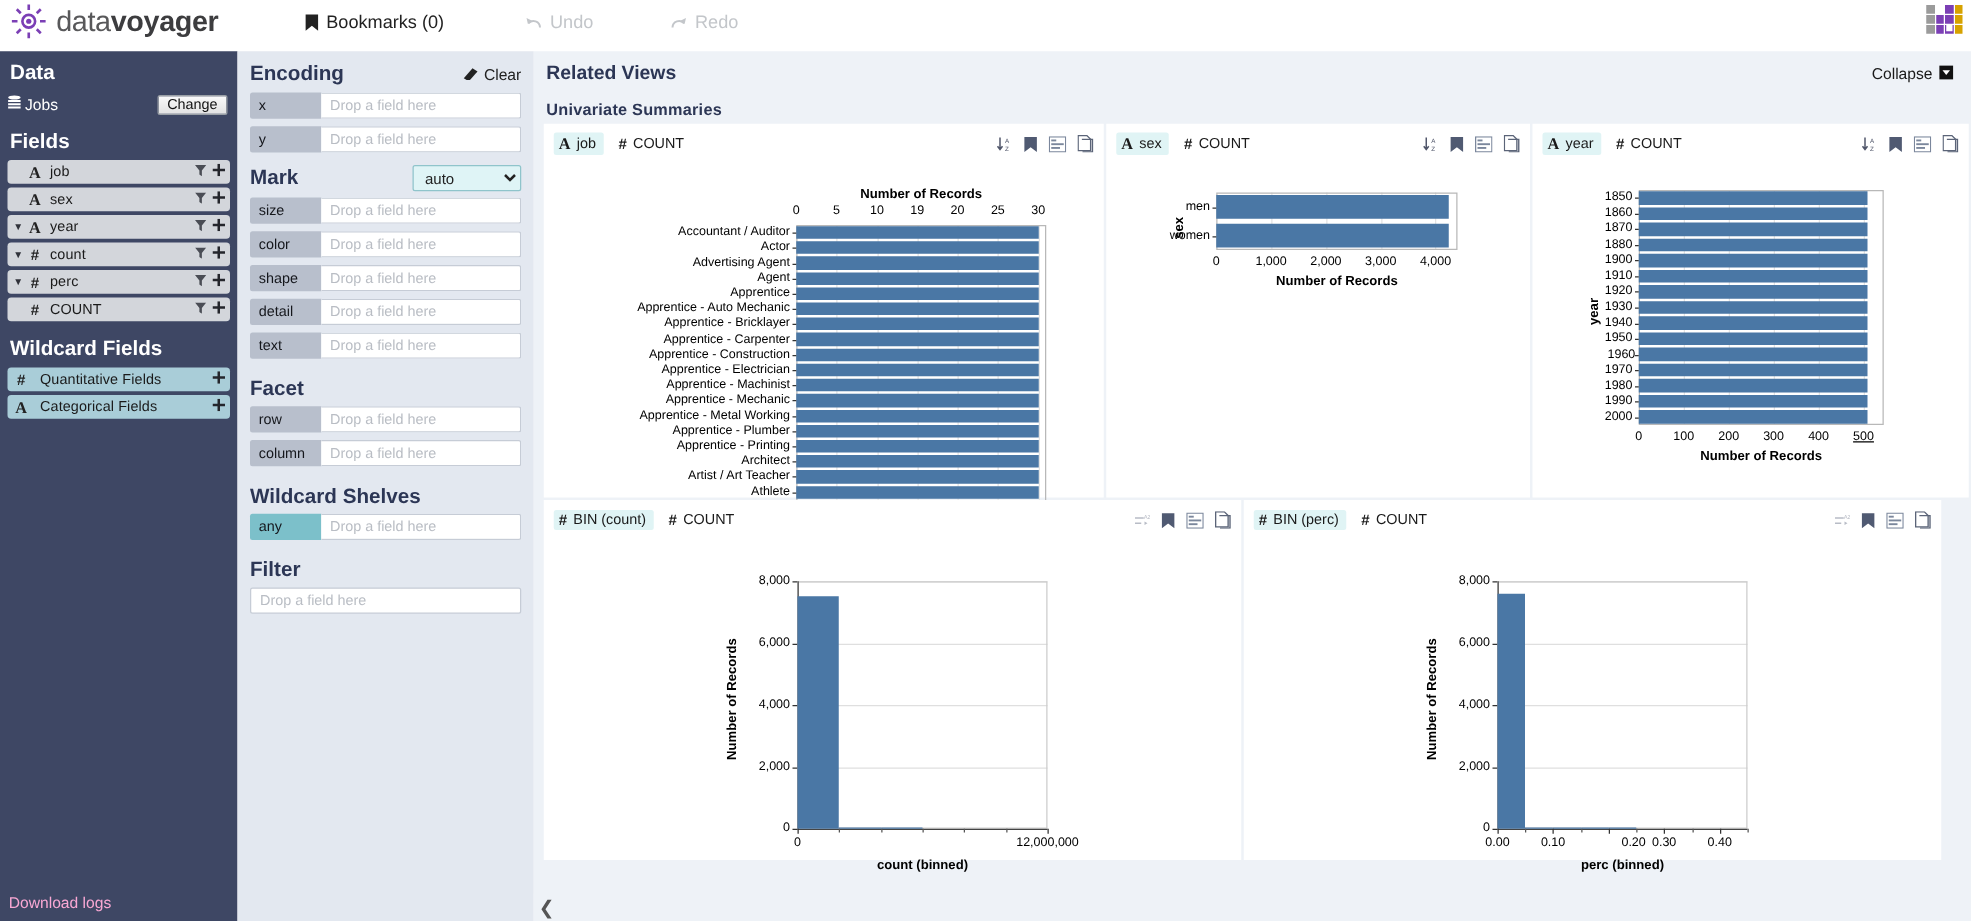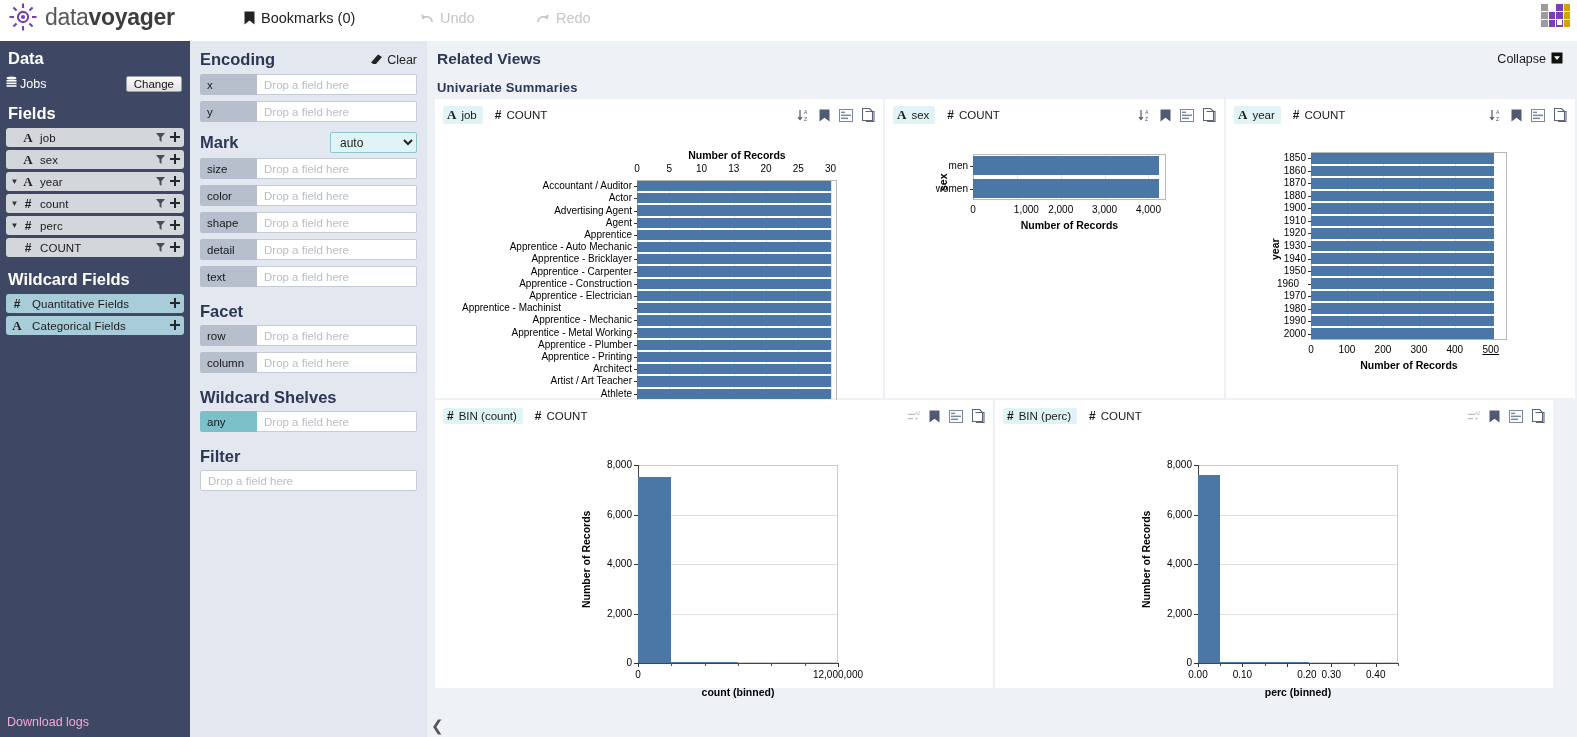--- a/index.html
+++ b/index.html
@@ -441,21 +441,21 @@
           </div>
         </div>
         <div class="plot" style="width: 448px; height: 268px;">
           <div class="axis-title" style="left: 202px; top: 25px; width: 200px; text-align: center;">Number of Records</div>
           <div class="tick" style="left: 182px; top: 39px; width: 40px; text-align: center;">0</div>
           <div class="gline" style="left: 234.258px; top: 56px; width: 1px; height: 232px; background: rgb(227, 227, 227);"></div>
           <div class="tick" style="left: 214.258px; top: 39px; width: 40px; text-align: center;">5</div>
           <div class="gline" style="left: 266.516px; top: 56px; width: 1px; height: 232px; background: rgb(227, 227, 227);"></div>
           <div class="tick" style="left: 246.516px; top: 39px; width: 40px; text-align: center;">10</div>
           <div class="gline" style="left: 298.774px; top: 56px; width: 1px; height: 232px; background: rgb(227, 227, 227);"></div>
-          <div class="tick" style="left: 278.774px; top: 39px; width: 40px; text-align: center;">13</div>
+          <div class="tick" style="left: 278.774px; top: 39px; width: 40px; text-align: center;">19</div>
           <div class="gline" style="left: 331.032px; top: 56px; width: 1px; height: 232px; background: rgb(227, 227, 227);"></div>
           <div class="tick" style="left: 311.032px; top: 39px; width: 40px; text-align: center;">20</div>
           <div class="gline" style="left: 363.29px; top: 56px; width: 1px; height: 232px; background: rgb(227, 227, 227);"></div>
           <div class="tick" style="left: 343.29px; top: 39px; width: 40px; text-align: center;">25</div>
           <div class="gline" style="left: 395.548px; top: 56px; width: 1px; height: 232px; background: rgb(227, 227, 227);"></div>
           <div class="tick" style="left: 375.548px; top: 39px; width: 40px; text-align: center;">30</div>
           <div class="frame" style="left: 202px; top: 56px; width: 200px; height: 232px;"></div>
           <div class="bar" style="left: 202px; top: 57px; width: 193.548px; height: 10.2105px;"></div>
           <div class="tick" style="left: 27px; top: 56.1053px; width: 170px; text-align: right;">Accountant / Auditor</div>
           <div class="axline" style="left: 199px; top: 62.1053px; width: 3px; height: 1px; background: rgb(51, 51, 51);"></div>
@@ -480,21 +480,21 @@
           <div class="bar" style="left: 202px; top: 142.474px; width: 193.548px; height: 10.2105px;"></div>
           <div class="tick" style="left: 27px; top: 141.579px; width: 170px; text-align: right;">Apprentice - Carpenter</div>
           <div class="axline" style="left: 199px; top: 147.579px; width: 3px; height: 1px; background: rgb(51, 51, 51);"></div>
           <div class="bar" style="left: 202px; top: 154.684px; width: 193.548px; height: 10.2105px;"></div>
           <div class="tick" style="left: 27px; top: 153.789px; width: 170px; text-align: right;">Apprentice - Construction</div>
           <div class="axline" style="left: 199px; top: 159.789px; width: 3px; height: 1px; background: rgb(51, 51, 51);"></div>
           <div class="bar" style="left: 202px; top: 166.895px; width: 193.548px; height: 10.2105px;"></div>
           <div class="tick" style="left: 27px; top: 166px; width: 170px; text-align: right;">Apprentice - Electrician</div>
           <div class="axline" style="left: 199px; top: 172px; width: 3px; height: 1px; background: rgb(51, 51, 51);"></div>
           <div class="bar" style="left: 202px; top: 179.105px; width: 193.548px; height: 10.2105px;"></div>
-          <div class="tick" style="left: 27px; top: 178.211px; width: 170px; ">Apprentice - Machinist</div>
+          <div class="tick" style="left: 27px; top: 178.211px; width: 170px; text-align: right;">Apprentice - Machinist</div>
           <div class="axline" style="left: 199px; top: 184.211px; width: 3px; height: 1px; background: rgb(51, 51, 51);"></div>
           <div class="bar" style="left: 202px; top: 191.316px; width: 193.548px; height: 10.2105px;"></div>
           <div class="tick" style="left: 27px; top: 190.421px; width: 170px; text-align: right;">Apprentice - Mechanic</div>
           <div class="axline" style="left: 199px; top: 196.421px; width: 3px; height: 1px; background: rgb(51, 51, 51);"></div>
           <div class="bar" style="left: 202px; top: 203.526px; width: 193.548px; height: 10.2105px;"></div>
           <div class="tick" style="left: 27px; top: 202.632px; width: 170px; text-align: right;">Apprentice - Metal Working</div>
           <div class="axline" style="left: 199px; top: 208.632px; width: 3px; height: 1px; background: rgb(51, 51, 51);"></div>
           <div class="bar" style="left: 202px; top: 215.737px; width: 193.548px; height: 10.2105px;"></div>
           <div class="tick" style="left: 27px; top: 214.842px; width: 170px; text-align: right;">Apprentice - Plumber</div>
           <div class="axline" style="left: 199px; top: 220.842px; width: 3px; height: 1px; background: rgb(51, 51, 51);"></div>
@@ -553,21 +553,21 @@
                 <path d="M3.5 3.5h8.5v10h-8" fill="none" stroke="#5b6478" stroke-width="1.1"></path>
               </svg>
             </span>
           </div>
         </div>
         <div class="plot" style="width: 339px; height: 268px;">
           <div class="axis-title" style="left: 88px; top: 95px; width: 193px; text-align: center;">Number of Records</div>
           <div class="ylabel-rot" style="left: 52px; top: 67px;">sex</div>
           <div class="tick" style="left: 66px; top: 80px; width: 44px; text-align: center;">0</div>
           <div class="gline" style="left: 131.864px; top: 30px; width: 1px; height: 46px; background: rgb(227, 227, 227);"></div>
-          <div class="tick" style="left: 109.864px; top: 80px; width: 44px; text-align: right;">1,000</div>
+          <div class="tick" style="left: 109.864px; top: 80px; width: 44px; text-align: center;">1,000</div>
           <div class="gline" style="left: 175.727px; top: 30px; width: 1px; height: 46px; background: rgb(227, 227, 227);"></div>
           <div class="tick" style="left: 153.727px; top: 80px; width: 44px; text-align: center;">2,000</div>
           <div class="gline" style="left: 219.591px; top: 30px; width: 1px; height: 46px; background: rgb(227, 227, 227);"></div>
           <div class="tick" style="left: 197.591px; top: 80px; width: 44px; text-align: center;">3,000</div>
           <div class="gline" style="left: 263.455px; top: 30px; width: 1px; height: 46px; background: rgb(227, 227, 227);"></div>
           <div class="tick" style="left: 241.455px; top: 80px; width: 44px; text-align: center;">4,000</div>
           <div class="frame" style="left: 88px; top: 30px; width: 193px; height: 46px;"></div>
           <div class="bar" style="left: 88px; top: 32px; width: 185.543px; height: 19px;"></div>
           <div class="tick" style="left: 31px; top: 35.5px; width: 52px; text-align: right;">men</div>
           <div class="axline" style="left: 85px; top: 41.5px; width: 3px; height: 1px; background: rgb(51, 51, 51);"></div>
@@ -655,21 +655,21 @@
           <div class="bar" style="left: 85px; top: 116.733px; width: 182.694px; height: 10.5333px;"></div>
           <div class="tick" style="left: 44px; top: 116px; width: 36px; text-align: right;">1930</div>
           <div class="axline" style="left: 82px; top: 122px; width: 3px; height: 1px; background: rgb(51, 51, 51);"></div>
           <div class="bar" style="left: 85px; top: 129.267px; width: 182.694px; height: 10.5333px;"></div>
           <div class="tick" style="left: 44px; top: 128.533px; width: 36px; text-align: right;">1940</div>
           <div class="axline" style="left: 82px; top: 134.533px; width: 3px; height: 1px; background: rgb(51, 51, 51);"></div>
           <div class="bar" style="left: 85px; top: 141.8px; width: 182.694px; height: 10.5333px;"></div>
           <div class="tick" style="left: 44px; top: 141.067px; width: 36px; text-align: right;">1950</div>
           <div class="axline" style="left: 82px; top: 147.067px; width: 3px; height: 1px; background: rgb(51, 51, 51);"></div>
           <div class="bar" style="left: 85px; top: 154.333px; width: 182.694px; height: 10.5333px;"></div>
-          <div class="tick" style="left: 44px; top: 153.6px; width: 36px; text-align: center;">1960</div>
+          <div class="tick" style="left: 60px; top: 153.6px; width: 36px; text-align: left;">1960</div>
           <div class="axline" style="left: 82px; top: 159.6px; width: 3px; height: 1px; background: rgb(51, 51, 51);"></div>
           <div class="bar" style="left: 85px; top: 166.867px; width: 182.694px; height: 10.5333px;"></div>
           <div class="tick" style="left: 44px; top: 166.133px; width: 36px; text-align: right;">1970</div>
           <div class="axline" style="left: 82px; top: 172.133px; width: 3px; height: 1px; background: rgb(51, 51, 51);"></div>
           <div class="bar" style="left: 85px; top: 179.4px; width: 182.694px; height: 10.5333px;"></div>
           <div class="tick" style="left: 44px; top: 178.667px; width: 36px; text-align: right;">1980</div>
           <div class="axline" style="left: 82px; top: 184.667px; width: 3px; height: 1px; background: rgb(51, 51, 51);"></div>
           <div class="bar" style="left: 85px; top: 191.933px; width: 182.694px; height: 10.5333px;"></div>
           <div class="tick" style="left: 44px; top: 191.2px; width: 36px; text-align: right;">1990</div>
           <div class="axline" style="left: 82px; top: 197.2px; width: 3px; height: 1px; background: rgb(51, 51, 51);"></div>

